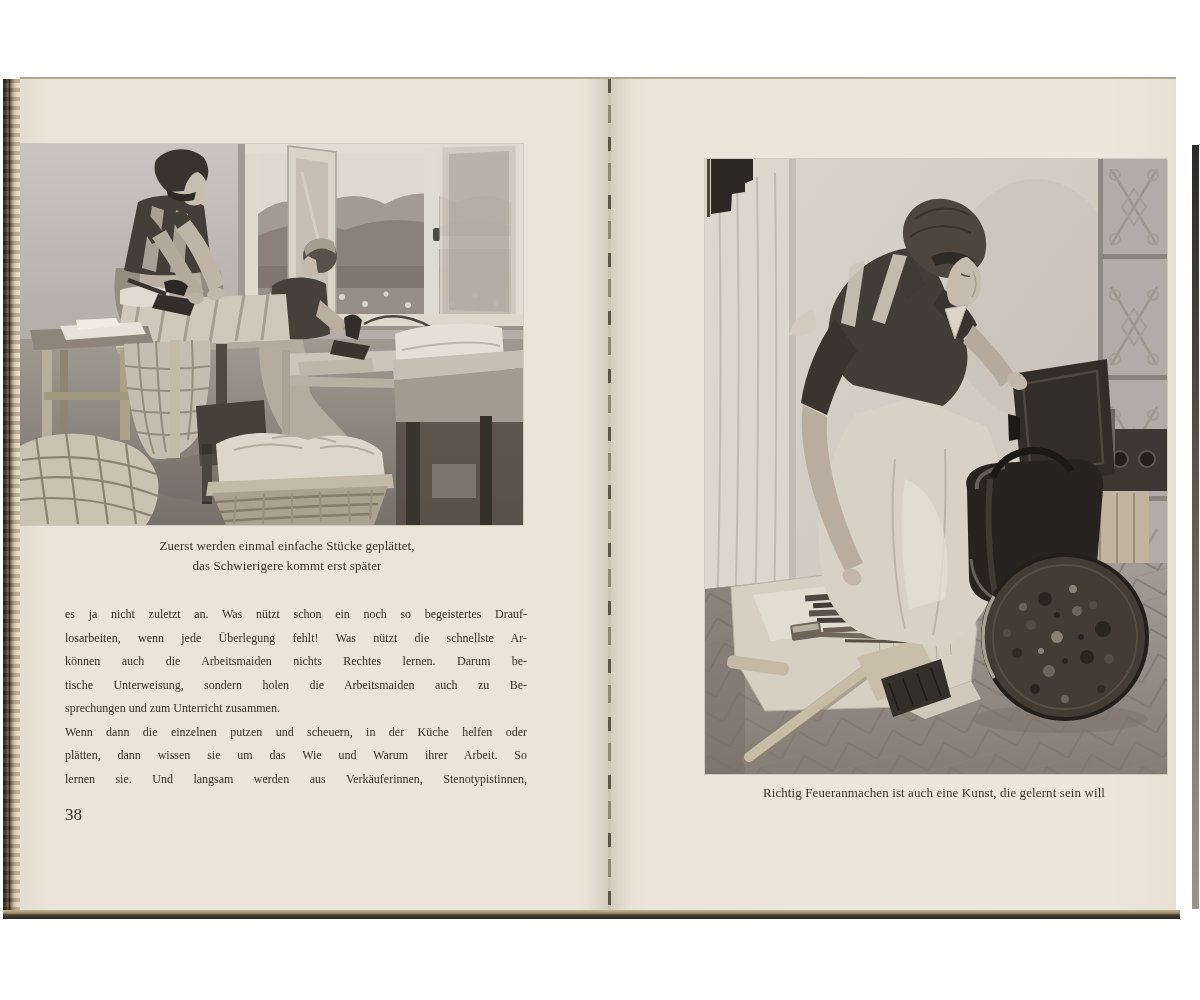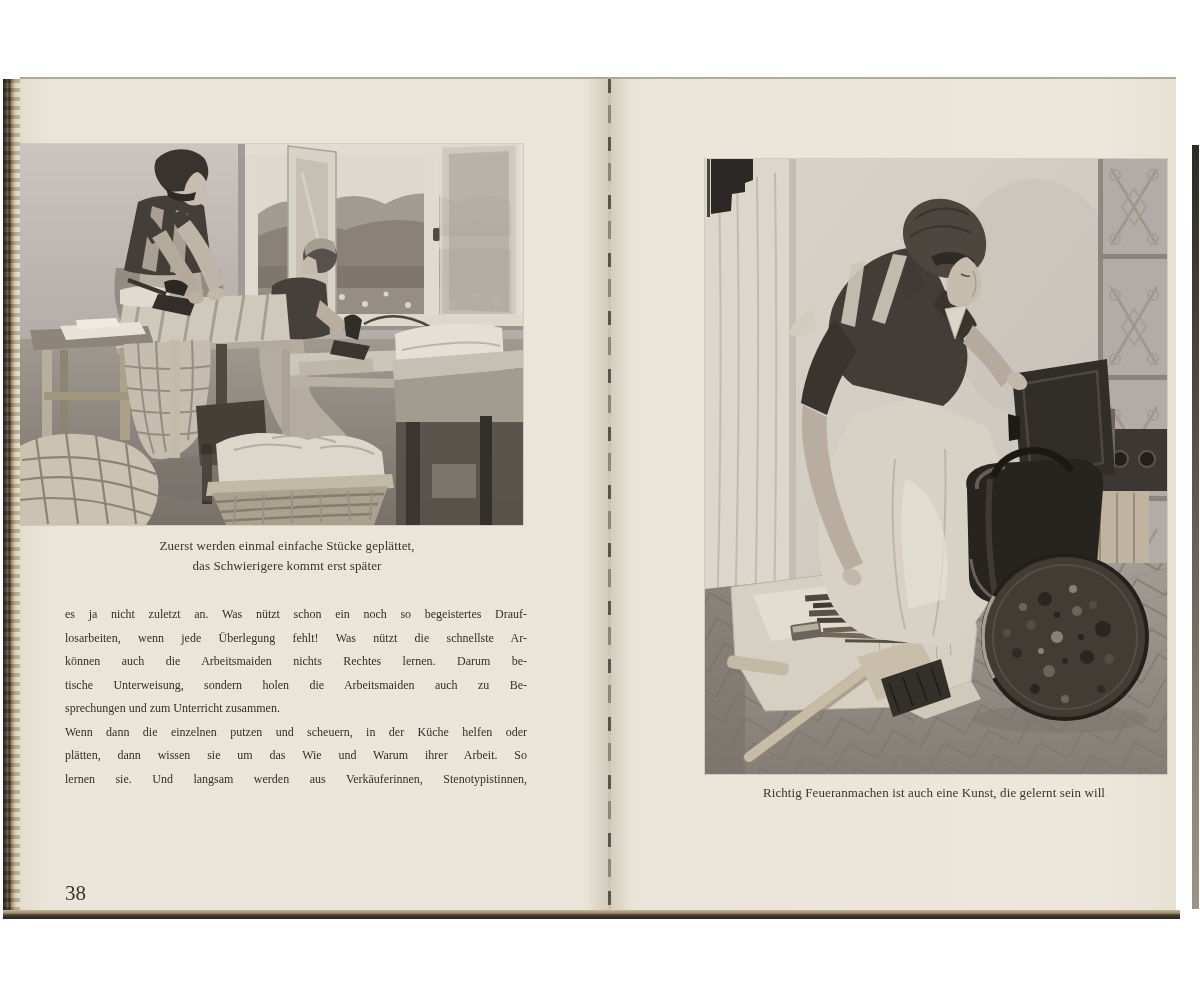--- a/index.html
+++ b/index.html
@@ -40,21 +40,21 @@
   .photo{position:absolute;outline:1px solid rgba(60,55,45,.14);}
   .photo svg{display:block;width:100%;height:100%;}
   .photo-left{left:0;top:65px;width:503px;height:381px;}
   .photo-right{left:685px;top:80px;width:462px;height:615px;}
   .caption{position:absolute;text-align:center;font-size:13px;line-height:19.5px;color:#3a332b;letter-spacing:.1px;}
   .caption-left{left:36px;top:457px;width:462px;}
   .caption-right{left:634px;top:704px;width:560px;}
   .body-text{position:absolute;left:45px;top:524px;width:462px;font-size:12px;line-height:23.5px;color:#352e26;}
   .text-line{height:23.5px;white-space:normal;}
   .text-line.just{text-align:justify;text-align-last:justify;}
-  .page-number{position:absolute;left:45px;top:802px;font-size:21px;color:#3a332b;}
+  .page-number{position:absolute;left:45px;top:726px;font-size:17px;color:#3a332b;}
 </style>
 </head>
 <body>
 
 <div class="book">
   <div class="fore-edge"></div>
 
   <div class="pages">
     <div class="gutter-shade"></div>
     <div class="gutter"></div>

